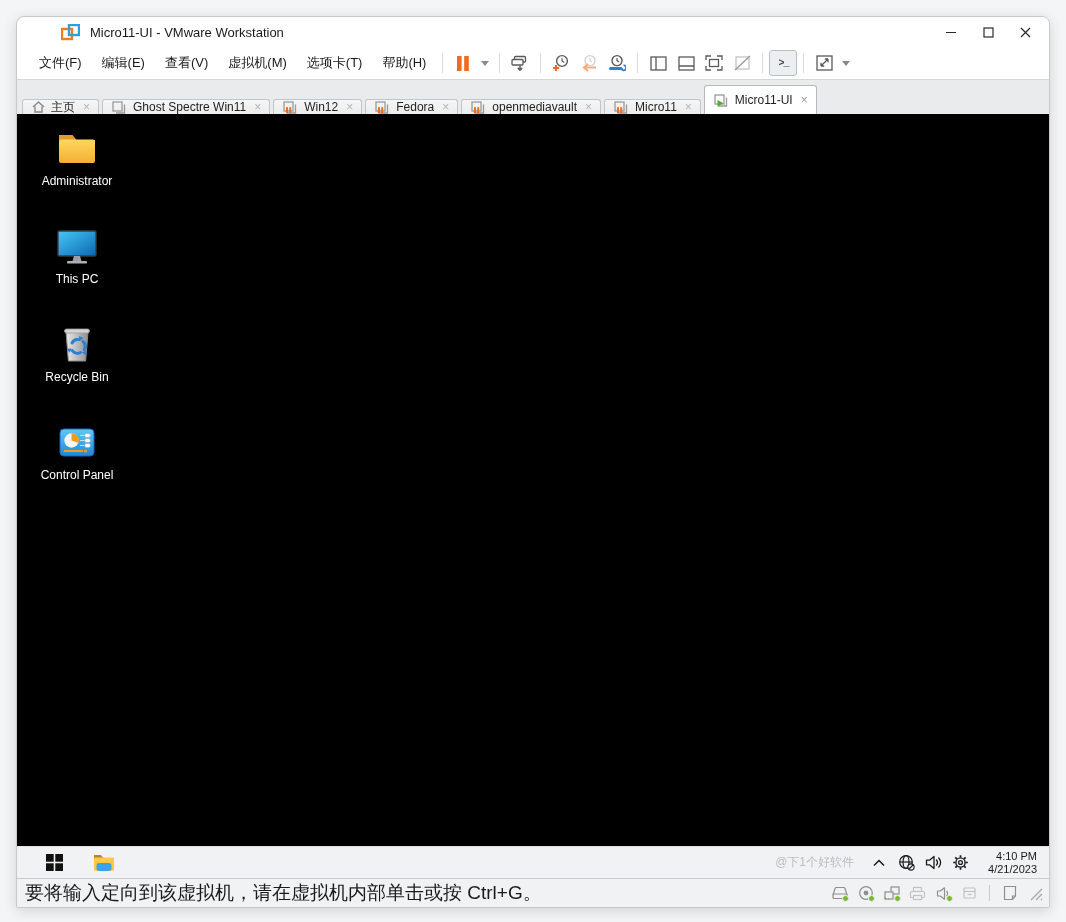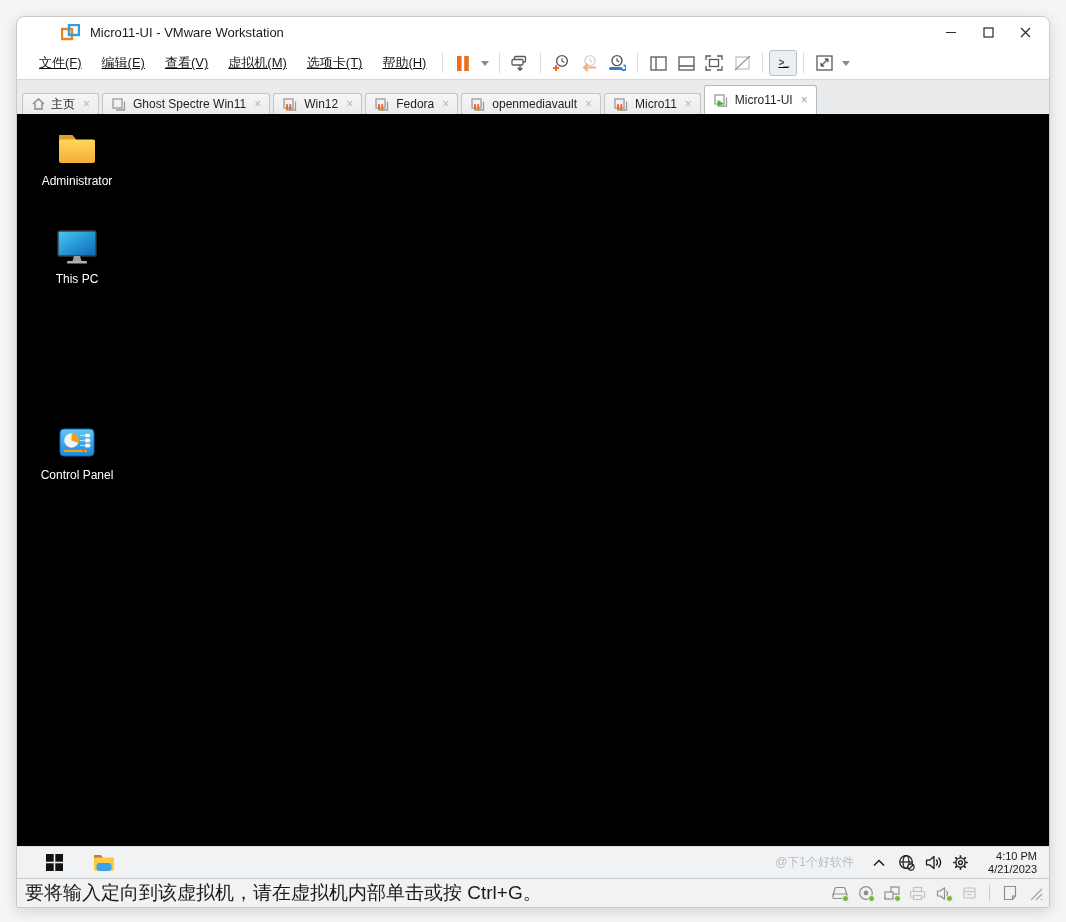--- a/index.html
+++ b/index.html
@@ -17,30 +17,30 @@
     box-shadow:0 3px 14px rgba(0,0,0,.14);
     display:flex; flex-direction:column; overflow:hidden;
   }
   
   .titlebar { height:30px; display:flex; align-items:center; flex:0 0 auto; background:#fff;margin-left:32px; }
   .titlebar .applogo { margin:0 10px 0 12px; width:19px; height:17px; position:relative; flex:0 0 auto;}
   .title-text { font-size:13px; color:#1a1a1a; }
   .win-controls { margin-left:auto; display:flex; align-items:center; gap:9px; margin-right:10px; }
   .win-btn { width:28px; height:24px; display:flex; align-items:center; justify-content:center; }
   
-  .menurow { height:32px; display:flex; align-items:center; padding-left:12px; flex:0 0 auto; background:#fff;text-decoration:underline; }
+  .menurow { height:32px; display:flex; align-items:center; padding-left:12px; flex:0 0 auto; background:#fff; }
   .menu-item { font-size:13px; color:#1a1a1a; padding:5px 10px; border-radius:3px; cursor:default; }
   .tb-sep { width:1px; height:20px; background:#dcdcdc; margin:0 6px; flex:0 0 auto; }
   .tb-btn { width:28px; height:26px; display:flex; align-items:center; justify-content:center; border-radius:3px; position:relative; flex:0 0 auto; }
   .tb-btn.small { width:16px; }
   .tb-btn.pressed { background:#eceff1; border:1px solid #b9bfc4; }
   .console-glyph { font-family:"Liberation Mono", monospace; font-size:10px; font-weight:bold; color:#4a4a4a; letter-spacing:-1px; }
   
   .tabstrip { height:35px; background:#e9ebed; border-top:1px solid #d7d7d7; display:flex; align-items:flex-end; padding:0 0 0 5px; flex:0 0 auto; }
-  .tab { height:21px; display:flex; align-items:center; gap:6px; padding:0 6px 0 9px;
+  .tab { height:15px; display:flex; align-items:center; gap:6px; padding:0 6px 0 9px;
          background:linear-gradient(#f6f6f6,#ececec); border:1px solid #c3c6c9; border-bottom:none;
          border-radius:3px 3px 0 0; margin-right:3px; font-size:12px; color:#1f1f1f; max-width:190px; }
   .tab.active { background:#fff; height:29px; font-weight:normal; border-color:#b7babd; }
   .tab-close { font-size:12px; color:#b3b6b9; padding:0 2px; line-height:1; }
   .tab.active .tab-close { color:#9a9da0; }
   .tab-label { white-space:nowrap; overflow:hidden; text-overflow:ellipsis; }
   
   .screen { flex:1 1 auto; background:#000; position:relative; display:flex; flex-direction:column; min-height:0; }
   .desktop { flex:1 1 auto; position:relative; }
   .desk-icon { position:absolute; left:18px; width:84px; display:flex; flex-direction:column; align-items:center; }
@@ -313,20 +313,39 @@
         <span class="glyph">
           <svg width="48" height="48" viewBox="0 0 48 48">
             <rect x="5" y="9" width="38" height="25" rx="1.5" fill="url(#gScreen)" stroke="#3c3c3c" stroke-width="1.4"></rect>
             <path d="M21 34 h6 l1.5 5 h-9 Z" fill="#9aa0a6"></path>
             <rect x="14" y="39" width="20" height="2.6" rx="1.2" fill="#aab0b6"></rect>
           </svg>
         </span>
         <span class="desk-label">This PC</span>
       </div>
 
+      <div class="desk-icon" style="top:206px">
+        <span class="glyph">
+          <svg width="48" height="48" viewBox="0 0 48 48">
+            <path d="M13 12 H35 L32.6 41 H15.4 Z" fill="url(#gBin)" stroke="#8c8c8c" stroke-width="1"></path>
+            <rect x="11.5" y="9" width="25" height="4" rx="2" fill="#d4d4d4" stroke="#9c9c9c" stroke-width="0.8"></rect>
+            <g stroke="#2f7fd1" stroke-width="3" fill="none" stroke-linecap="round">
+              <path d="M19 23 a6.5 6.5 0 0 1 7 -3.4"></path>
+              <path d="M30 21.5 a6.5 6.5 0 0 1 1.3 8"></path>
+              <path d="M27.5 32.5 a6.5 6.5 0 0 1 -8.2 -1.8"></path>
+            </g>
+            <g fill="#2f7fd1">
+              <path d="M26 16 l4.6 2 -4 3 Z"></path>
+              <path d="M33.8 30.6 l-1 4.9 -3.8 -3.2 Z"></path>
+              <path d="M16.6 32.8 l-2.9 -4.1 5 -.3 Z"></path>
+            </g>
+          </svg>
+        </span>
+        <span class="desk-label">Recycle Bin</span>
+      </div>
 
       <div class="desk-icon" style="top:304px">
         <span class="glyph">
           <svg width="48" height="48" viewBox="0 0 48 48">
             <rect x="7" y="11" width="34" height="27" rx="4" fill="url(#gCP)" stroke="#1565c0" stroke-width="1"></rect>
             <circle cx="18.5" cy="22.5" r="7.2" fill="#f4f7fa"></circle>
             <path d="M18.5 22.5 L18.5 15.3 A7.2 7.2 0 0 1 25.4 25 Z" fill="#f59b1e"></path>
             <g stroke="#bfe3f7" stroke-width="1.2">
               <path d="M27 17.5 h4.5 M27 22.5 h4.5 M27 27.5 h4.5"></path>
             </g>

